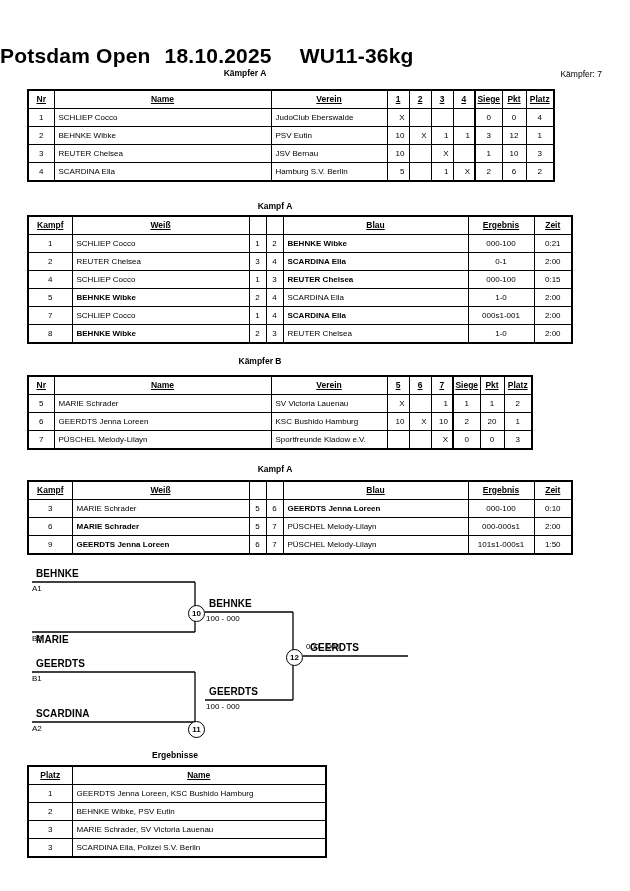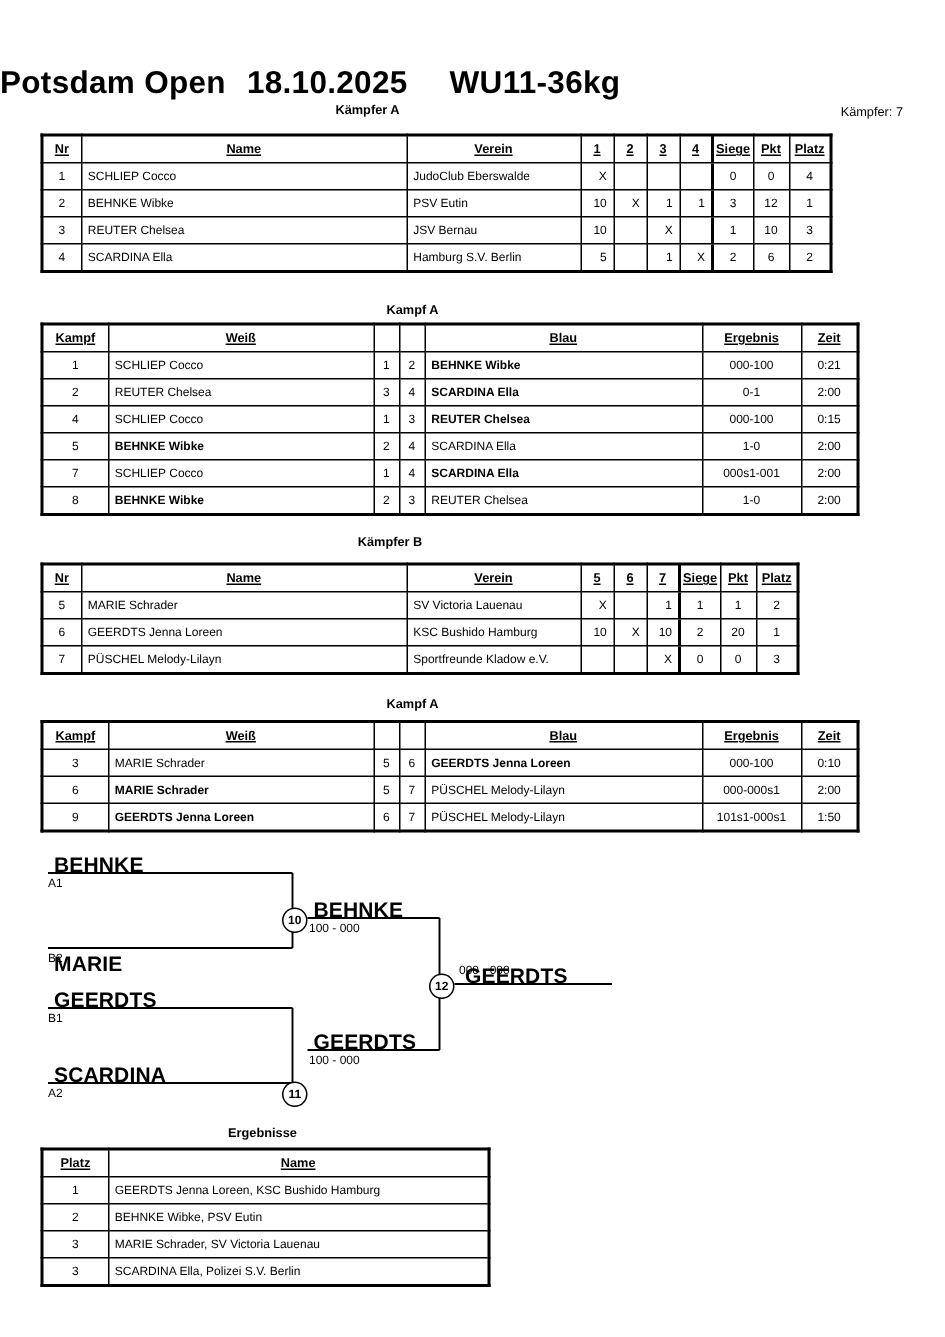--- a/index.html
+++ b/index.html
@@ -77,21 +77,21 @@
   .bracket {
     position: absolute;
     left: 0;
     top: 560px;
     width: 630px;
     height: 180px;
   }
   .bracket svg { display: block; }
   .bk-label {
     position: absolute;
-    font-size: 14px;
+    font-size: 10px;
     font-weight: bold;
     white-space: nowrap;
     letter-spacing: 0.1px;
   }
   .bk-sub {
     position: absolute;
     font-size: 8px;
     white-space: nowrap;
   }
   .bk-num {

